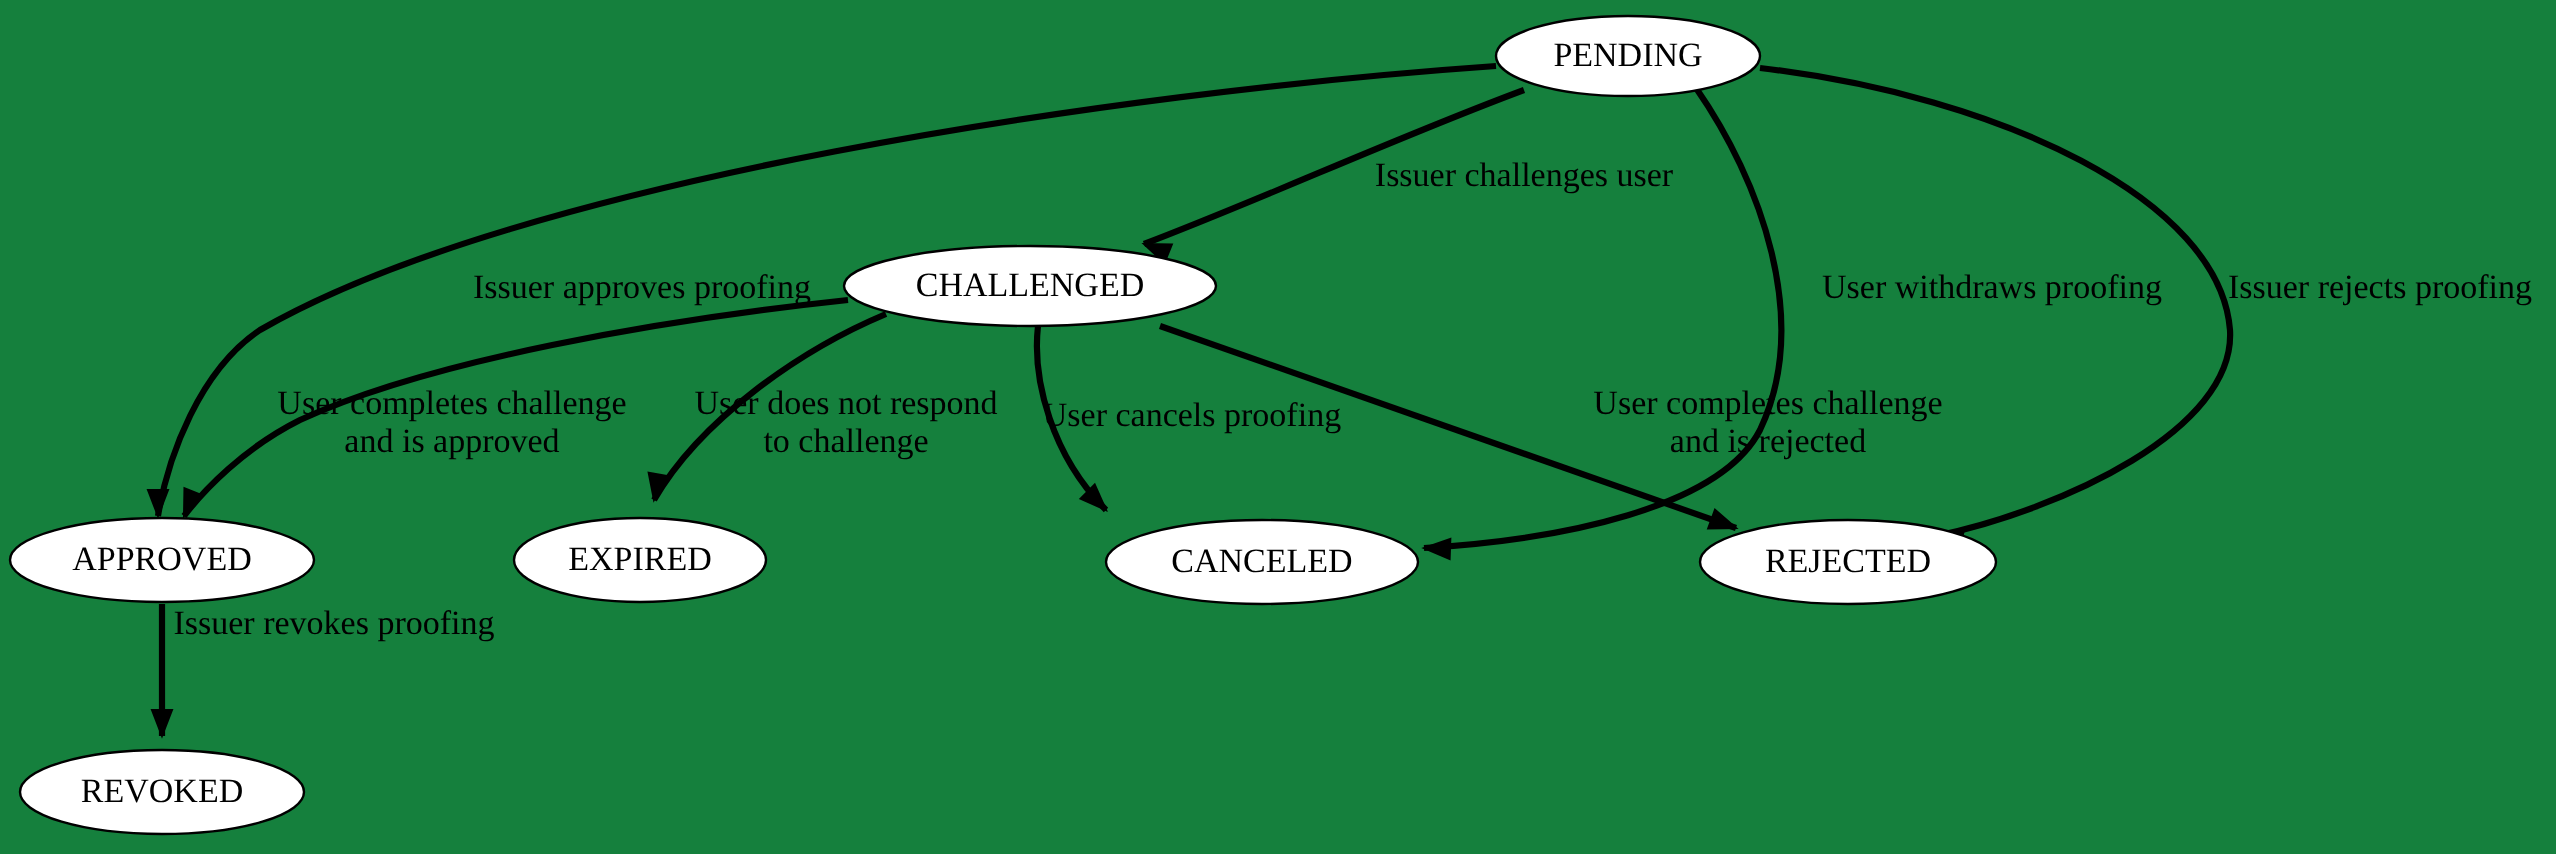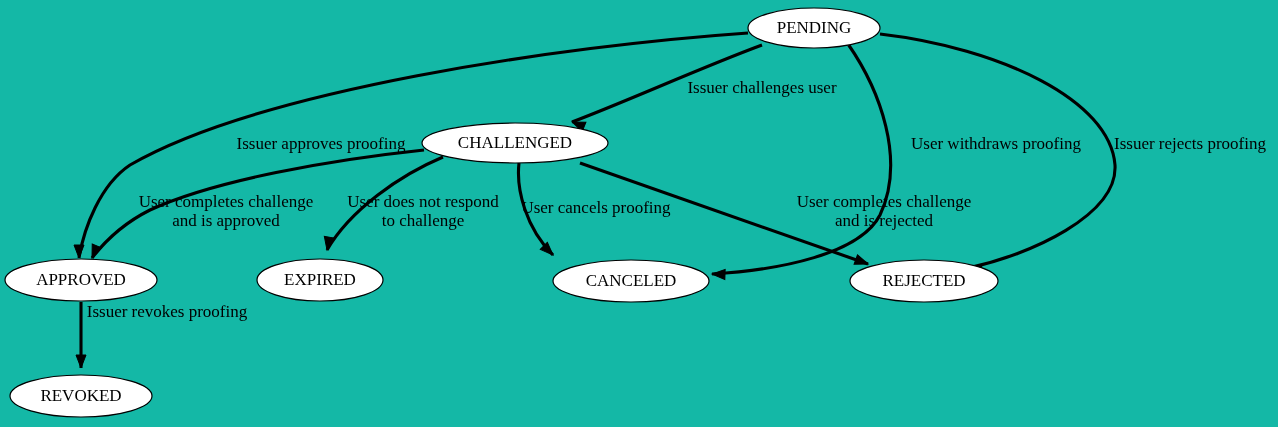--- a/index.html
+++ b/index.html
@@ -10,21 +10,21 @@
   body {
     width: 1278px;
     height: 427px;
     font-family: "Liberation Serif", "DejaVu Serif", serif;
     overflow: hidden;
   }
   #diagram-root {
     position: relative;
     width: 1278px;
     height: 427px;
-    background: #14b8a6;
+    background: #15803d;
   }
   svg#graph {
     position: absolute;
     top: 0;
     left: 0;
     width: 1278px;
     height: 427px;
     display: block;
   }
   .node-ellipse {

